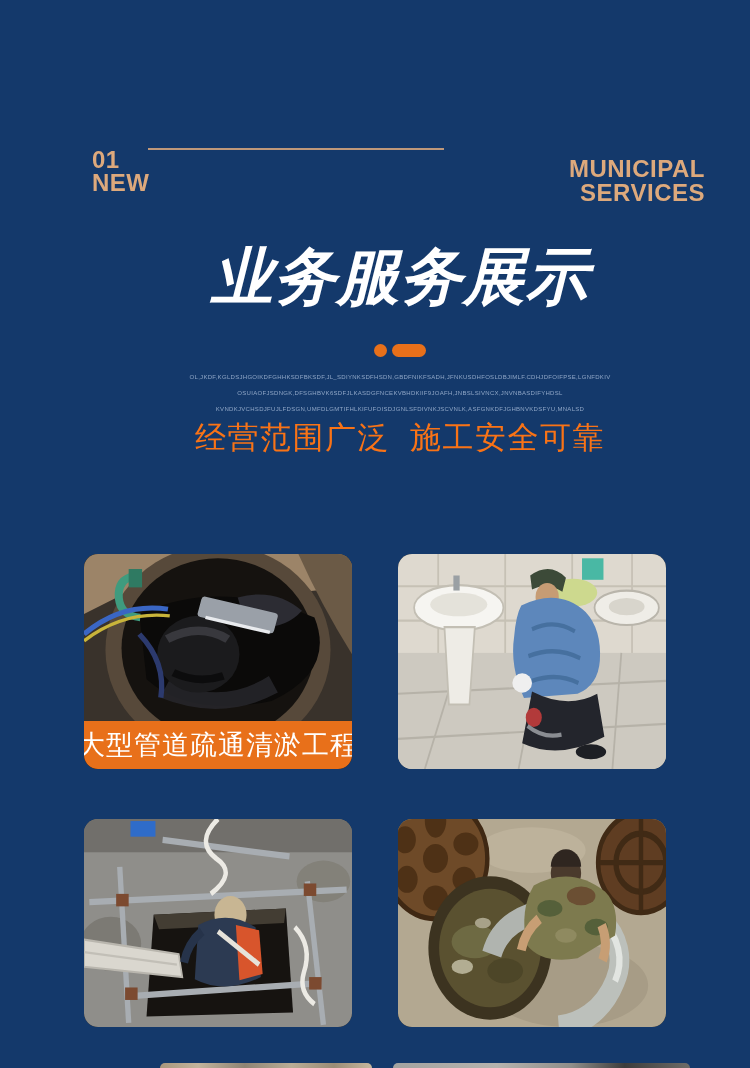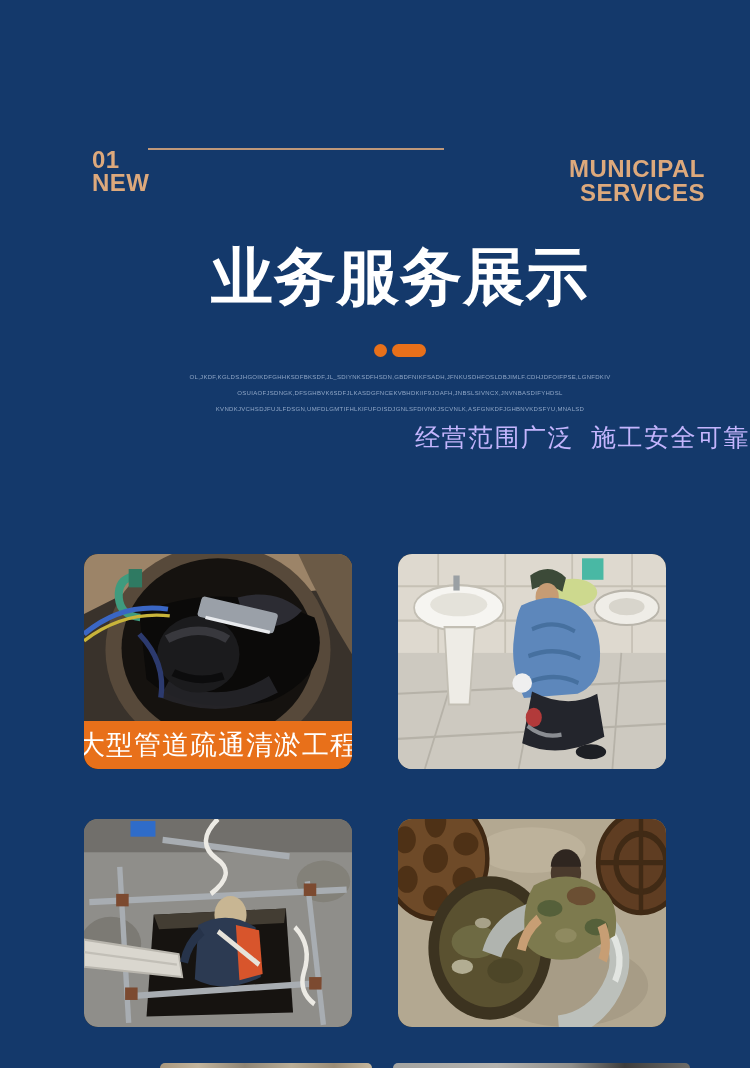--- a/index.html
+++ b/index.html
@@ -21,35 +21,35 @@
   .hdr-eng{
     position:absolute;right:45px;top:147px;text-align:right;
     color:var(--tan,#DDA97C);font-weight:bold;font-size:24px;line-height:24px;
     letter-spacing:.5px;
     margin-top:10px;
   }
   
   .hero{position:absolute;left:50px;top:0;width:700px;height:520px;}
   .hero-title{
     position:absolute;top:242px;left:0;width:100%;margin:0;text-align:center;
-    color:#fff;font-size:62px;line-height:70px;font-weight:bold;letter-spacing:1px;
+    color:#fff;font-size:62px;line-height:70px;font-weight:bold;letter-spacing:1px;font-style:italic;
   }
   .hero-decor{position:absolute;top:344px;left:0;width:100%;text-align:center;height:13px;}
   .hero-decor .dot,.hero-decor .bar{
     display:inline-block;vertical-align:top;height:13px;background:var(--orange,#E8701A);
   }
   .hero-decor .dot{width:13px;border-radius:50%;margin-right:5px;}
   .hero-decor .bar{width:34px;border-radius:7px;}
   .fine{
     position:absolute;top:373px;left:0;width:100%;margin:0;text-align:center;
     color:#8FA6C6;font-size:6px;line-height:8px;letter-spacing:.3px;white-space:pre;
   }
   .hero-sub{
-    position:absolute;top:419px;left:0;width:100%;margin:0;text-align:right;
-    color:#c4b5fd;font-size:25px;line-height:37px;letter-spacing:1.5px;white-space:pre;
+    position:absolute;top:419px;left:0;width:100%;margin:0;text-align:center;
+    color:#f97316;font-size:31px;line-height:37px;letter-spacing:1.5px;white-space:pre;
   }
   
   .cards{
     position:absolute;left:68px;top:538px;width:614px;
     display:grid;grid-template-columns:300px 300px;grid-template-rows:247px 240px;
     column-gap:14px;row-gap:18px;
   }
   .card{
     margin:16px;border-radius:14px;overflow:hidden;display:flex;flex-direction:column;
     background:#000;

